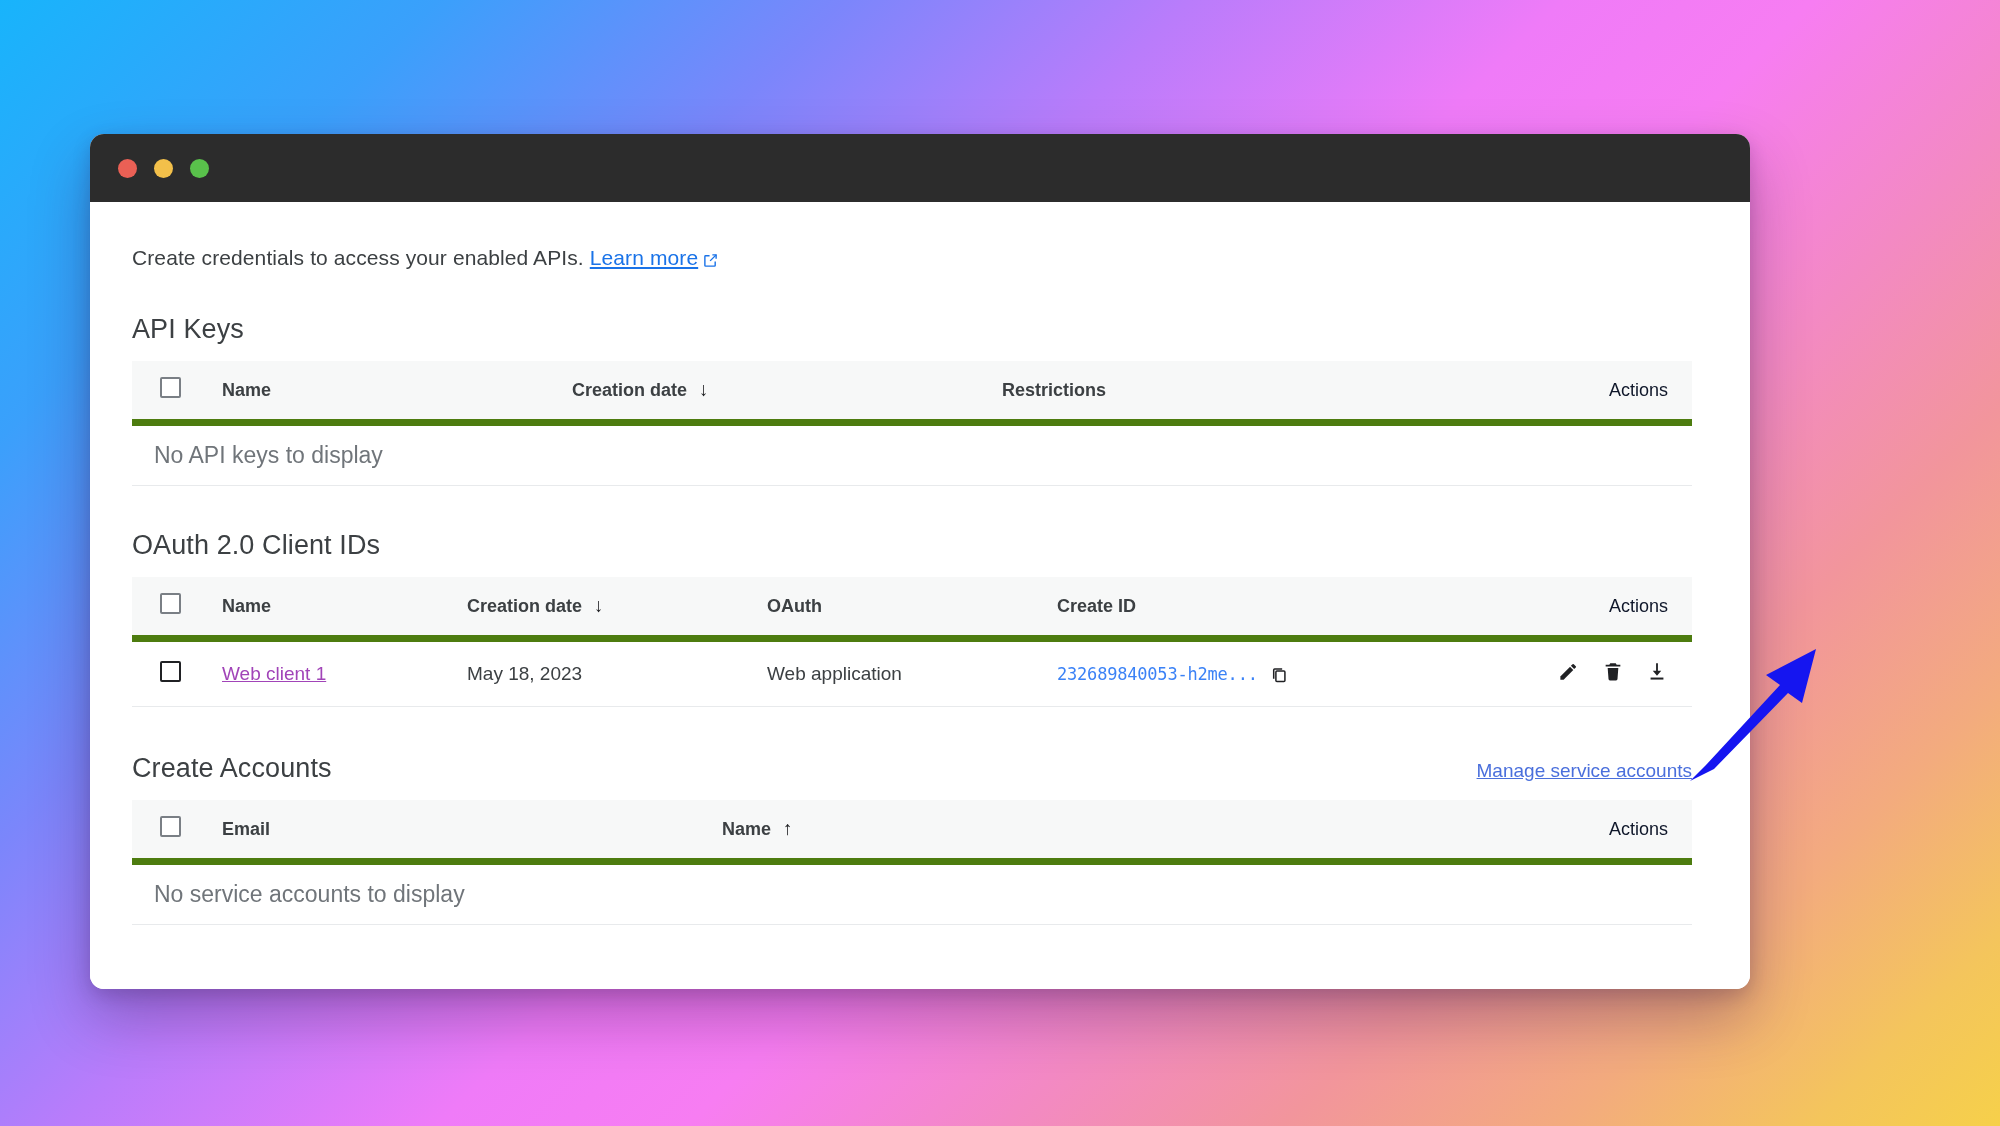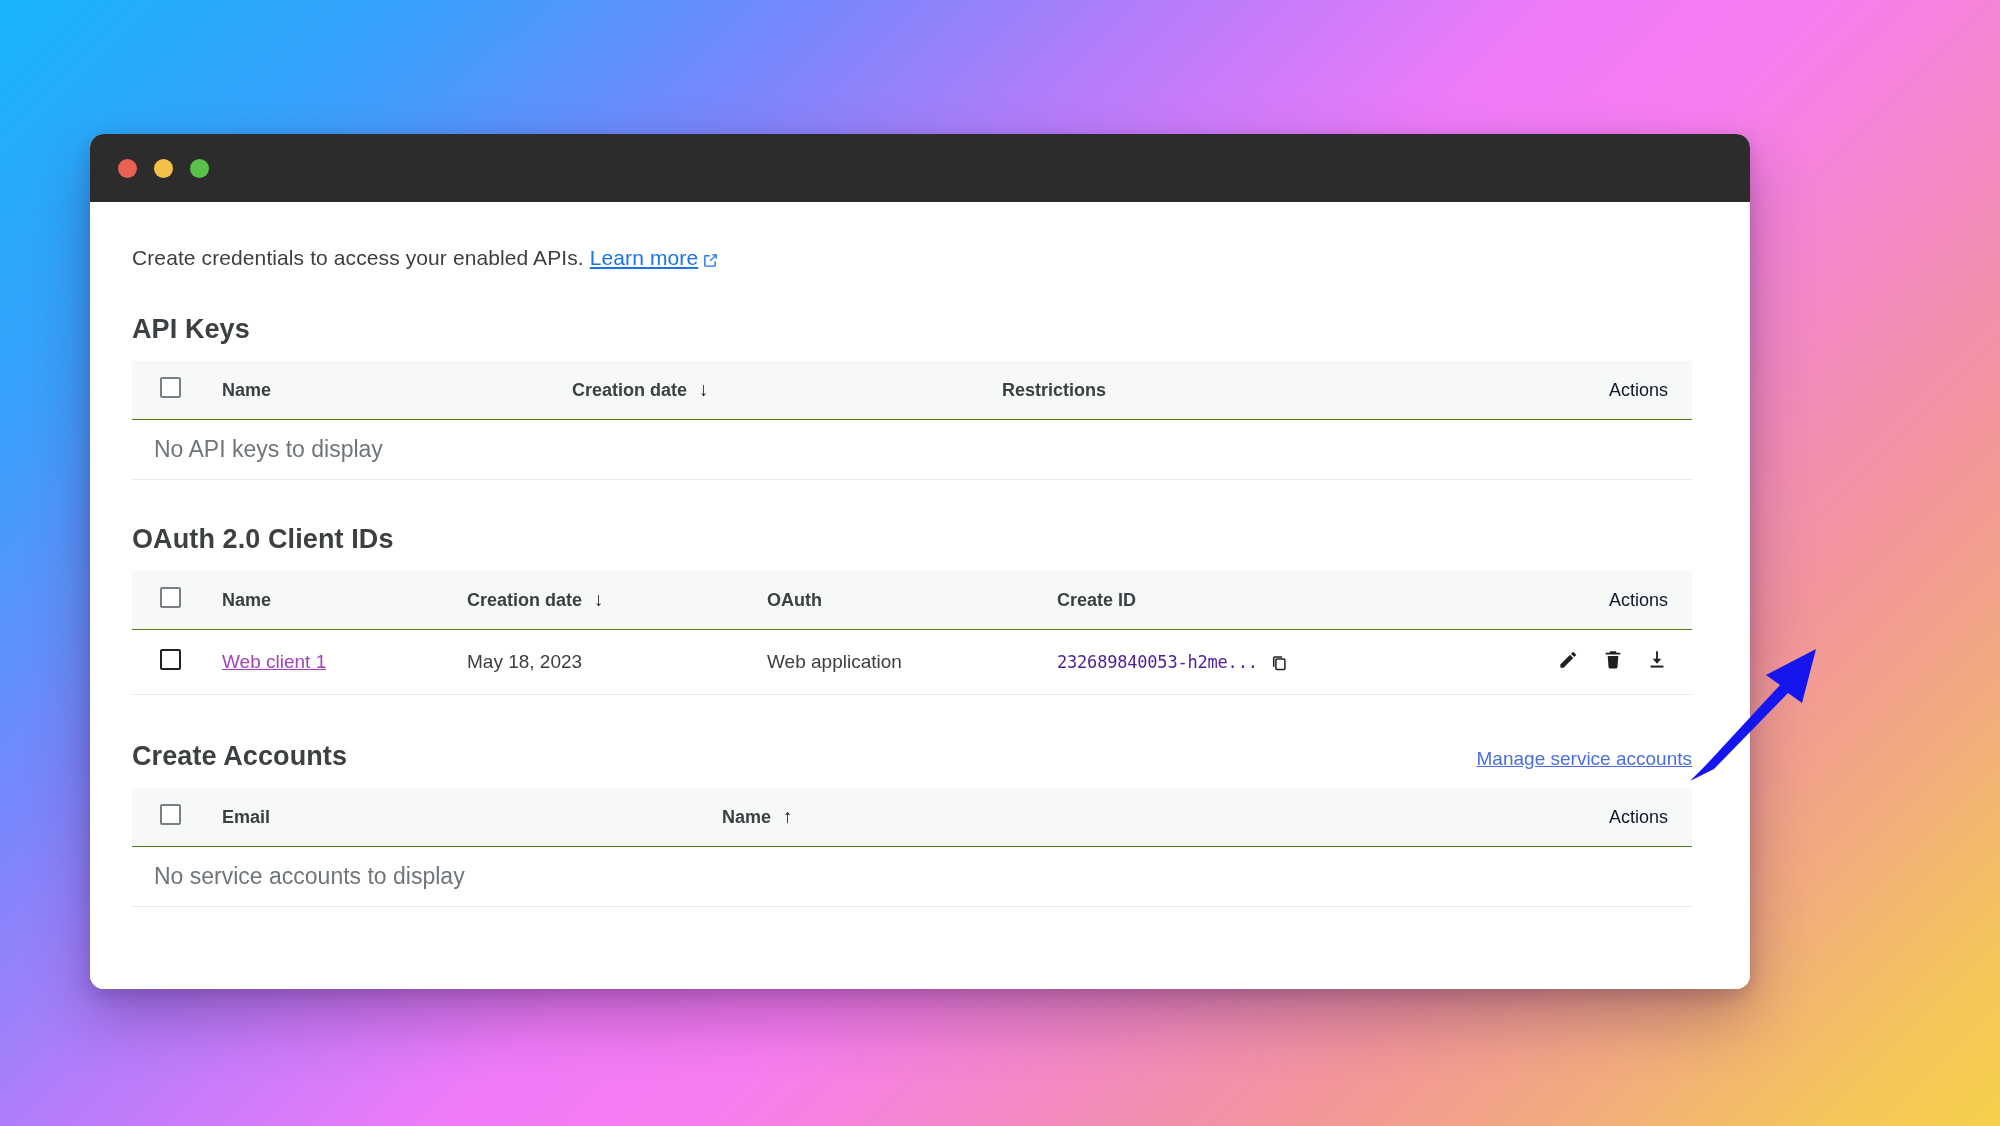--- a/index.html
+++ b/index.html
@@ -96,21 +96,21 @@
   
   .section { margin-bottom: 10px; }
   .section-head {
     display: flex;
     align-items: flex-end;
     justify-content: space-between;
     margin-bottom: 16px;
   }
   .section-title {
     font-size: 27px;
-    font-weight: 700;
+    font-weight: 400;
     color: #3c4043;
     letter-spacing: 0.1px;
   }
   .manage-link {
     font-size: 19px;
     color: #4a6fdc;
     text-decoration: underline;
     cursor: pointer;
     padding-bottom: 2px;
   }
@@ -125,21 +125,21 @@
     background: #f7f8f8;
   }
   thead th {
     font-size: 18px;
     font-weight: bold;
     color: #3c4043;
     text-align: left;
     padding: 16px 0;
     height: 52px;
     vertical-align: middle;
-    border-bottom: 1px solid #4d7c0f;
+    border-bottom: 7px solid #4d7c0f;
   }
   thead th.muted {
     font-weight: normal;
     color: #0f172a;
     text-align: right;
     padding-right: 24px;
   }
   tbody td {
     font-size: 19px;
     color: #3c4043;
@@ -177,21 +177,21 @@
 
   .row-link {
     color: #a144b8;
     text-decoration: underline;
     cursor: pointer;
     font-size: 19px;
   }
   .mono {
     font-family: "DejaVu Sans Mono", monospace;
     font-size: 17px;
-    color: #4c1d95;
+    color: #3b82f6;
     letter-spacing: -0.2px;
   }
   .clientid-cell {
     display: flex;
     align-items: center;
     gap: 12px;
   }
   .copy-icon { cursor: pointer; display: inline-flex; }
 
   .actions-cell {

